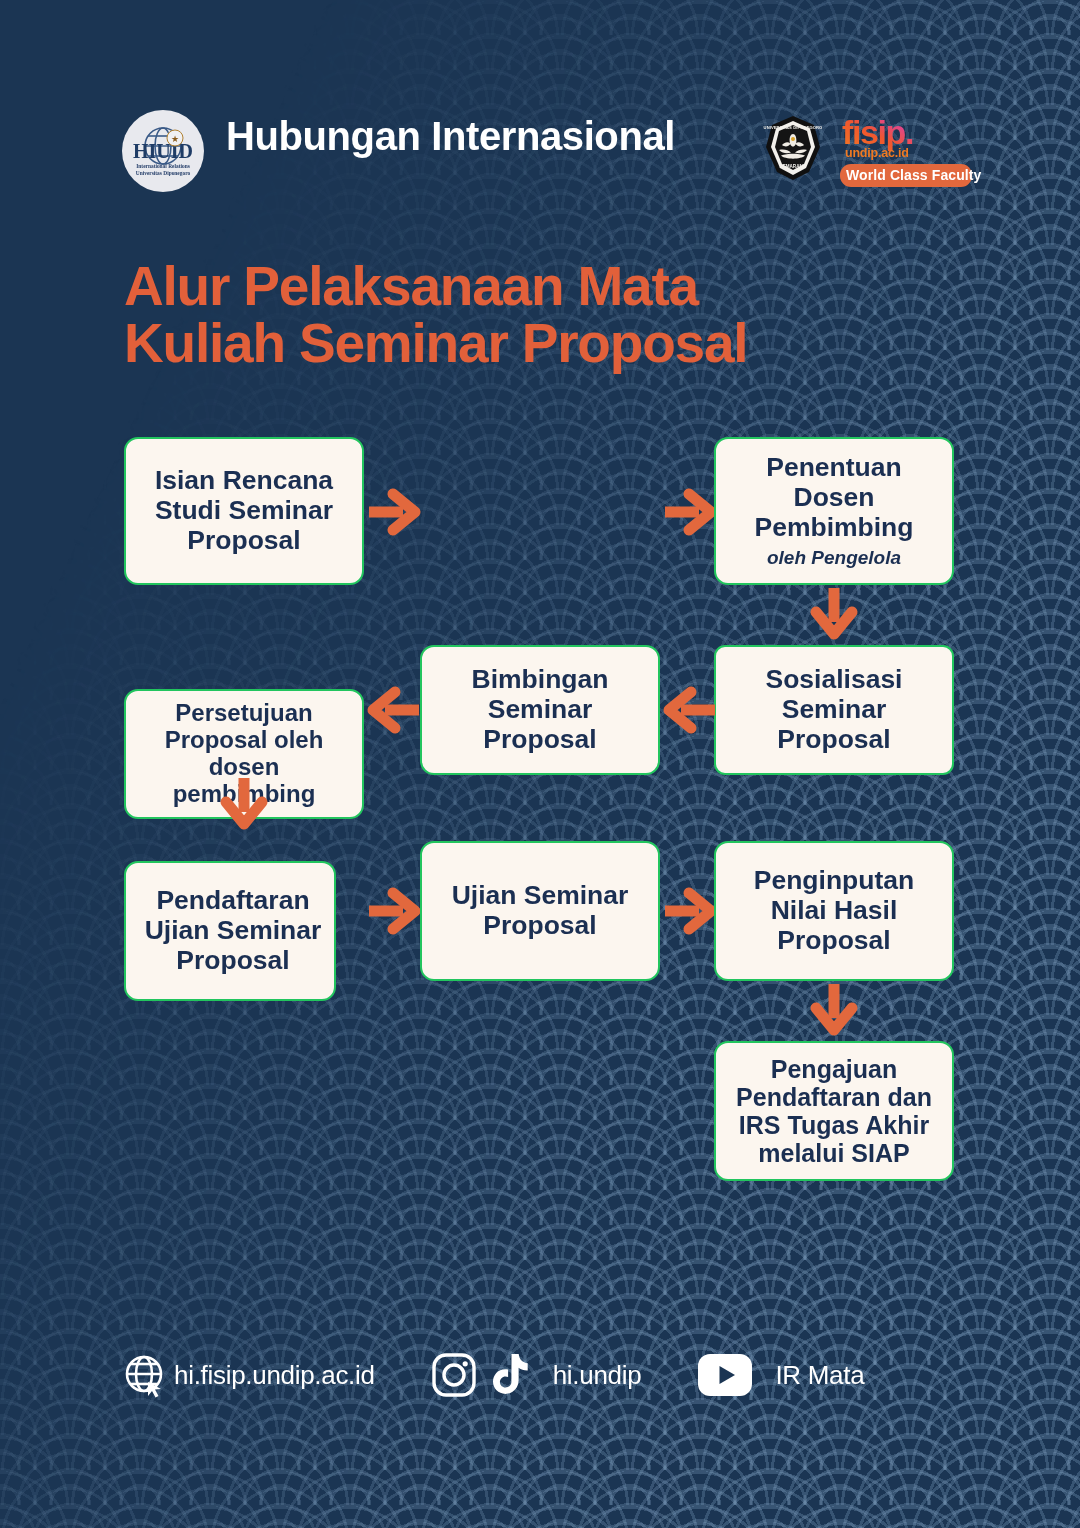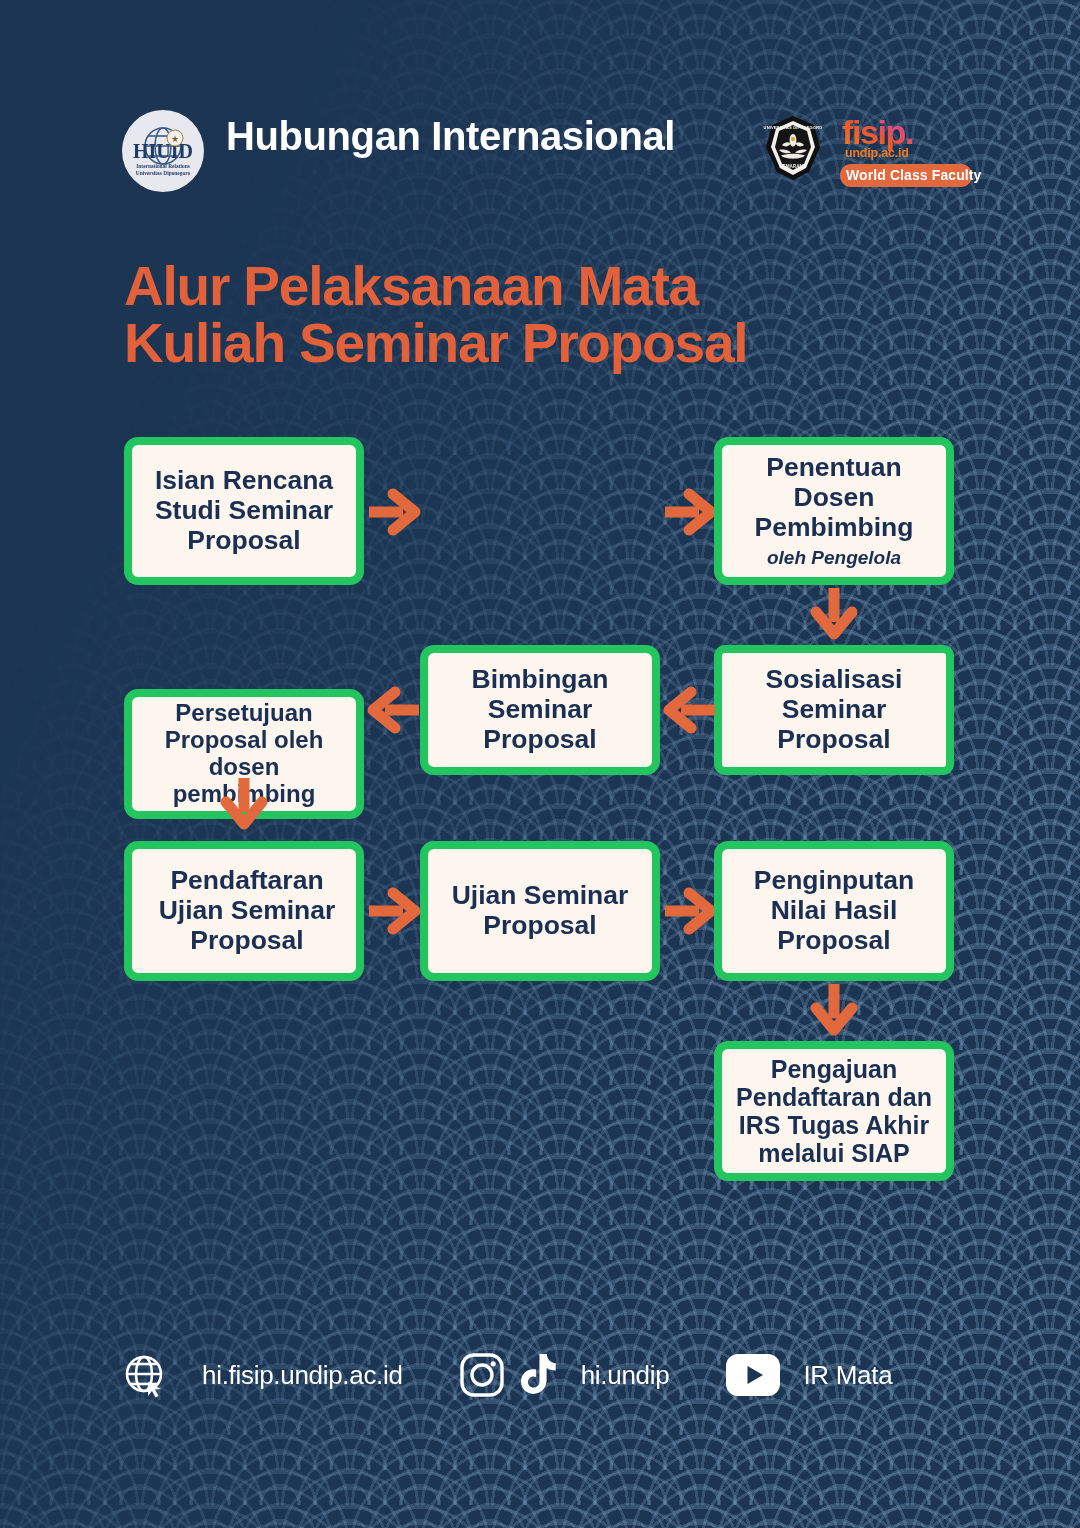--- a/index.html
+++ b/index.html
@@ -102,21 +102,21 @@
     position:absolute; left:124px; top:258px; width:830px;
     color:#e2603a; font-weight:800; font-size:55px; line-height:1.03;
     letter-spacing:-1.2px;
   }
   #title .l { display:block; }
 
   
   .node {
     position:absolute;
     background:#fcf6ef;
-    border:8px solid #22c55e;
+    border:2px solid #22c55e;
     border-radius:14px;
     color:#1b2f52;
     display:flex; flex-direction:column;
     align-items:center; justify-content:center;
     text-align:center;
     font-weight:700;
     padding:6px 10px;
     line-height:1.12;
   }
   .node .t { display:block; }
@@ -272,21 +272,21 @@
       <span class="t">Persetujuan Proposal oleh dosen pembimbing</span>
     </div>
 
     <div class="arrow" style="left:221px; top:778px;">
       <svg width="46" height="52" viewBox="0 0 46 52">
         <path d="M23 0 V34" stroke="#e2683d" stroke-width="11" fill="none"></path>
         <path d="M5 24 L23 46 L41 24" stroke="#e2683d" stroke-width="11" fill="none" stroke-linecap="round" stroke-linejoin="round"></path>
       </svg>
     </div>
 
-    <div class="node f26" style="left:124px; top:841px; width:240px; height:140px;padding-left:16px;">
+    <div class="node f26" style="left:124px; top:861px; width:212px; height:140px;padding-left:16px;">
       <span class="t">Pendaftaran Ujian Seminar Proposal</span>
     </div>
 
     <div class="arrow" style="left:369px; top:888px;">
       <svg width="52" height="46" viewBox="0 0 52 46">
         <path d="M0 23 H34" stroke="#e2683d" stroke-width="11" fill="none"></path>
         <path d="M24 5 L46 23 L24 41" stroke="#e2683d" stroke-width="11" fill="none" stroke-linecap="round" stroke-linejoin="round"></path>
       </svg>
     </div>
 
@@ -311,21 +311,21 @@
         <path d="M5 24 L23 46 L41 24" stroke="#e2683d" stroke-width="11" fill="none" stroke-linecap="round" stroke-linejoin="round"></path>
       </svg>
     </div>
 
     <div class="node f25" style="left:714px; top:1041px; width:240px; height:140px;">
       <span class="t">Pengajuan Pendaftaran dan IRS Tugas Akhir melalui SIAP</span>
     </div>
 
     <div id="footer">
 
-      <div class="f-item" style="gap:34px;">
+      <div class="f-item" style="gap:6px;">
         <svg class="ico" width="46" height="46" viewBox="0 0 46 46">
           <g stroke="#ffffff" stroke-width="2.6" fill="none">
             <circle cx="22" cy="22" r="17"></circle>
             <ellipse cx="22" cy="22" rx="8" ry="17"></ellipse>
             <line x1="5" y1="22" x2="39" y2="22"></line>
             <line x1="9" y1="12" x2="35" y2="12"></line>
             <line x1="9" y1="32" x2="35" y2="32"></line>
           </g>
           <path d="M26 30 L26 44 L30 39 L33.5 45.5 L36.5 44 L33 37.5 L39 37 Z" fill="#ffffff"></path>
         </svg>

